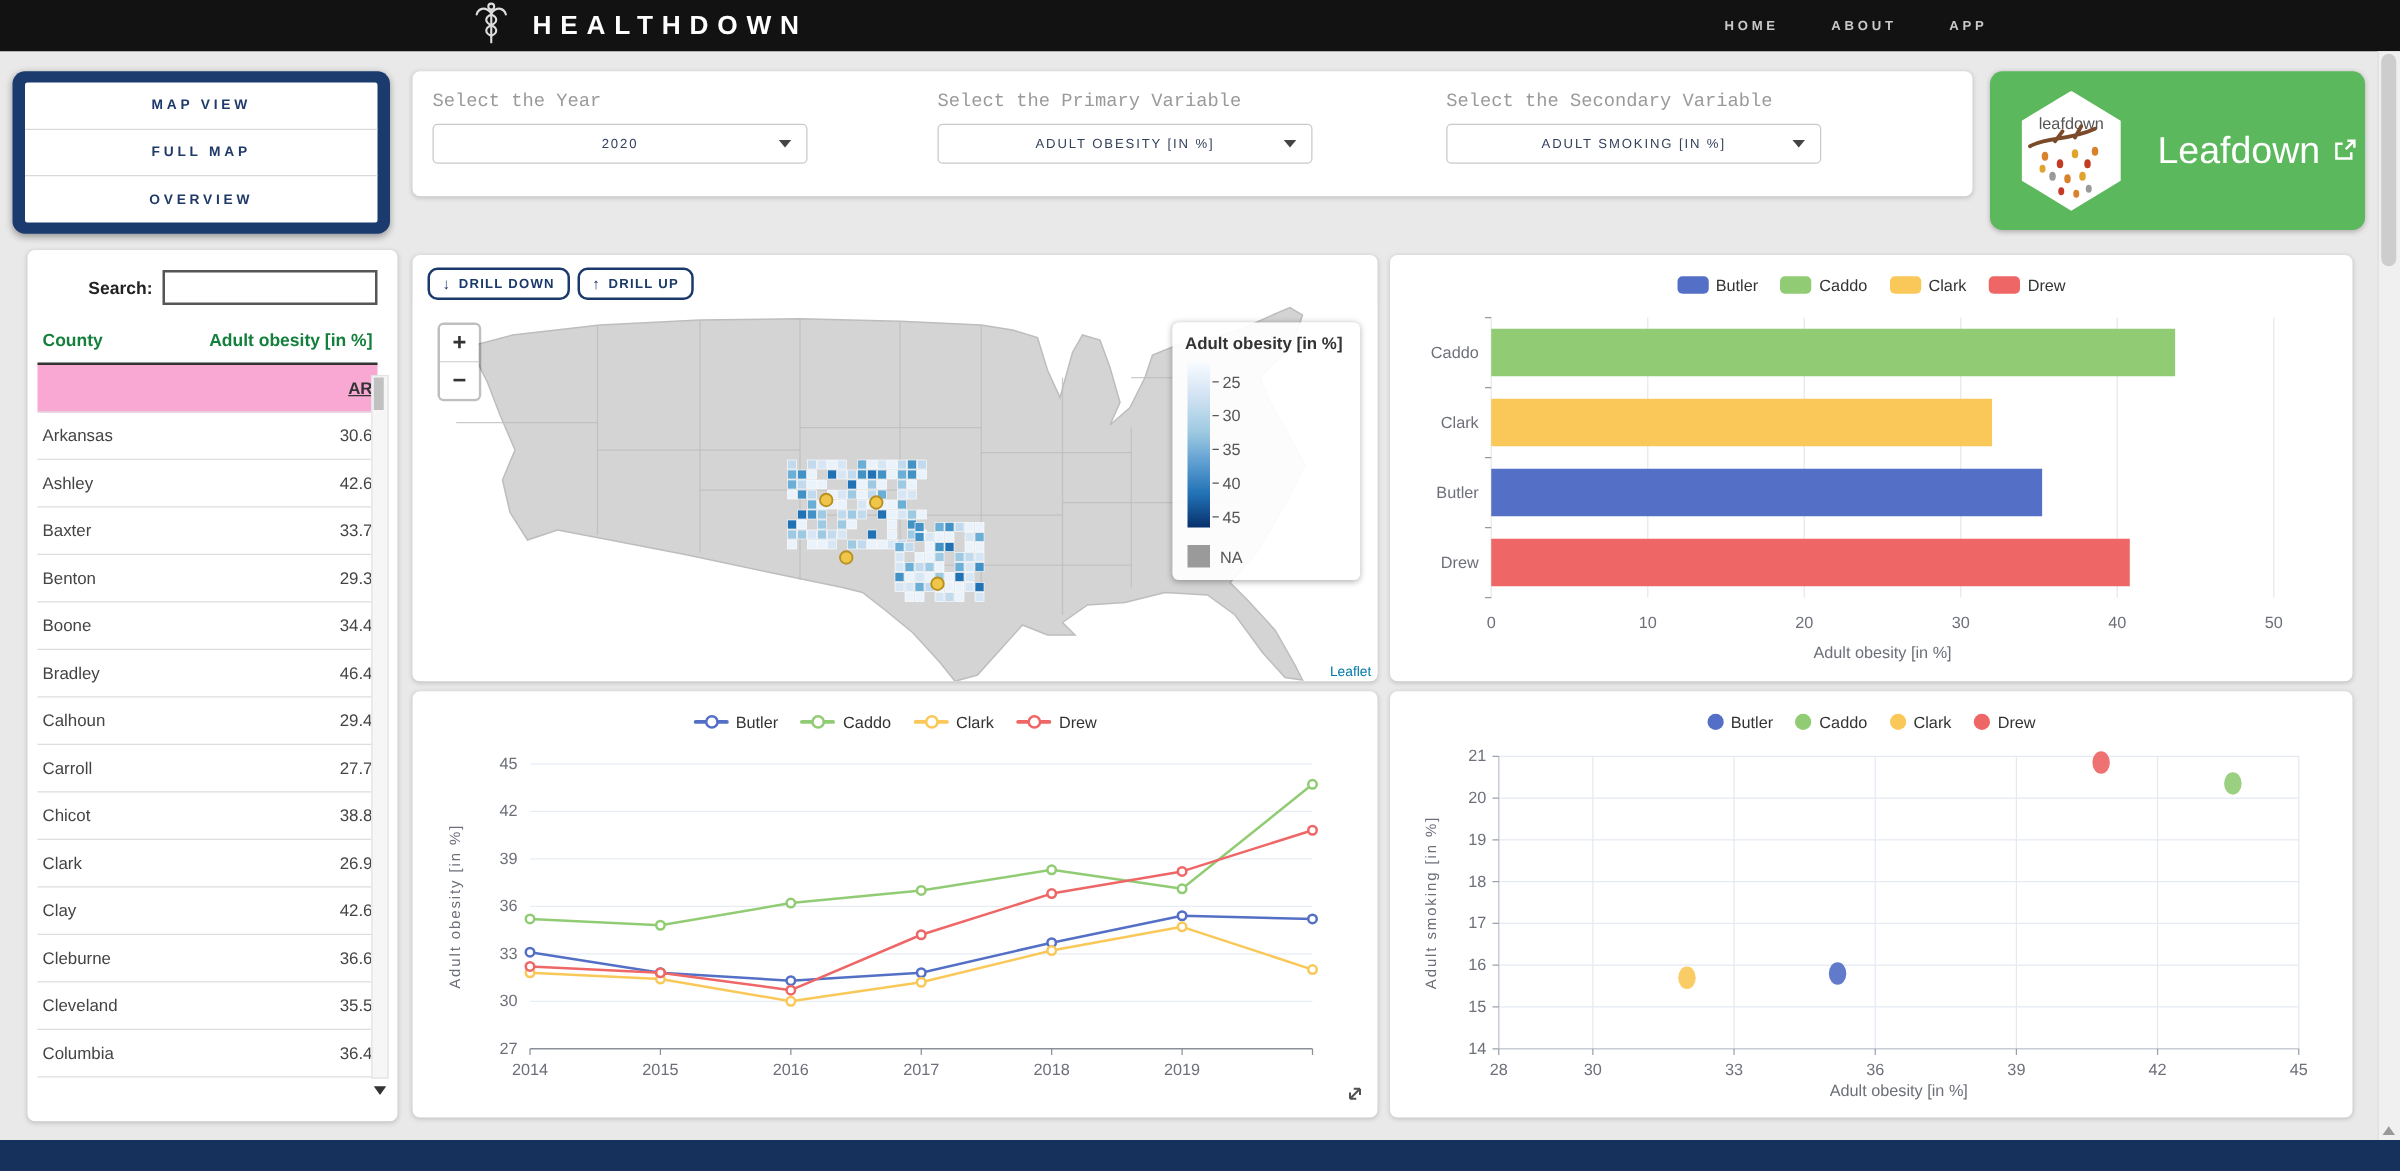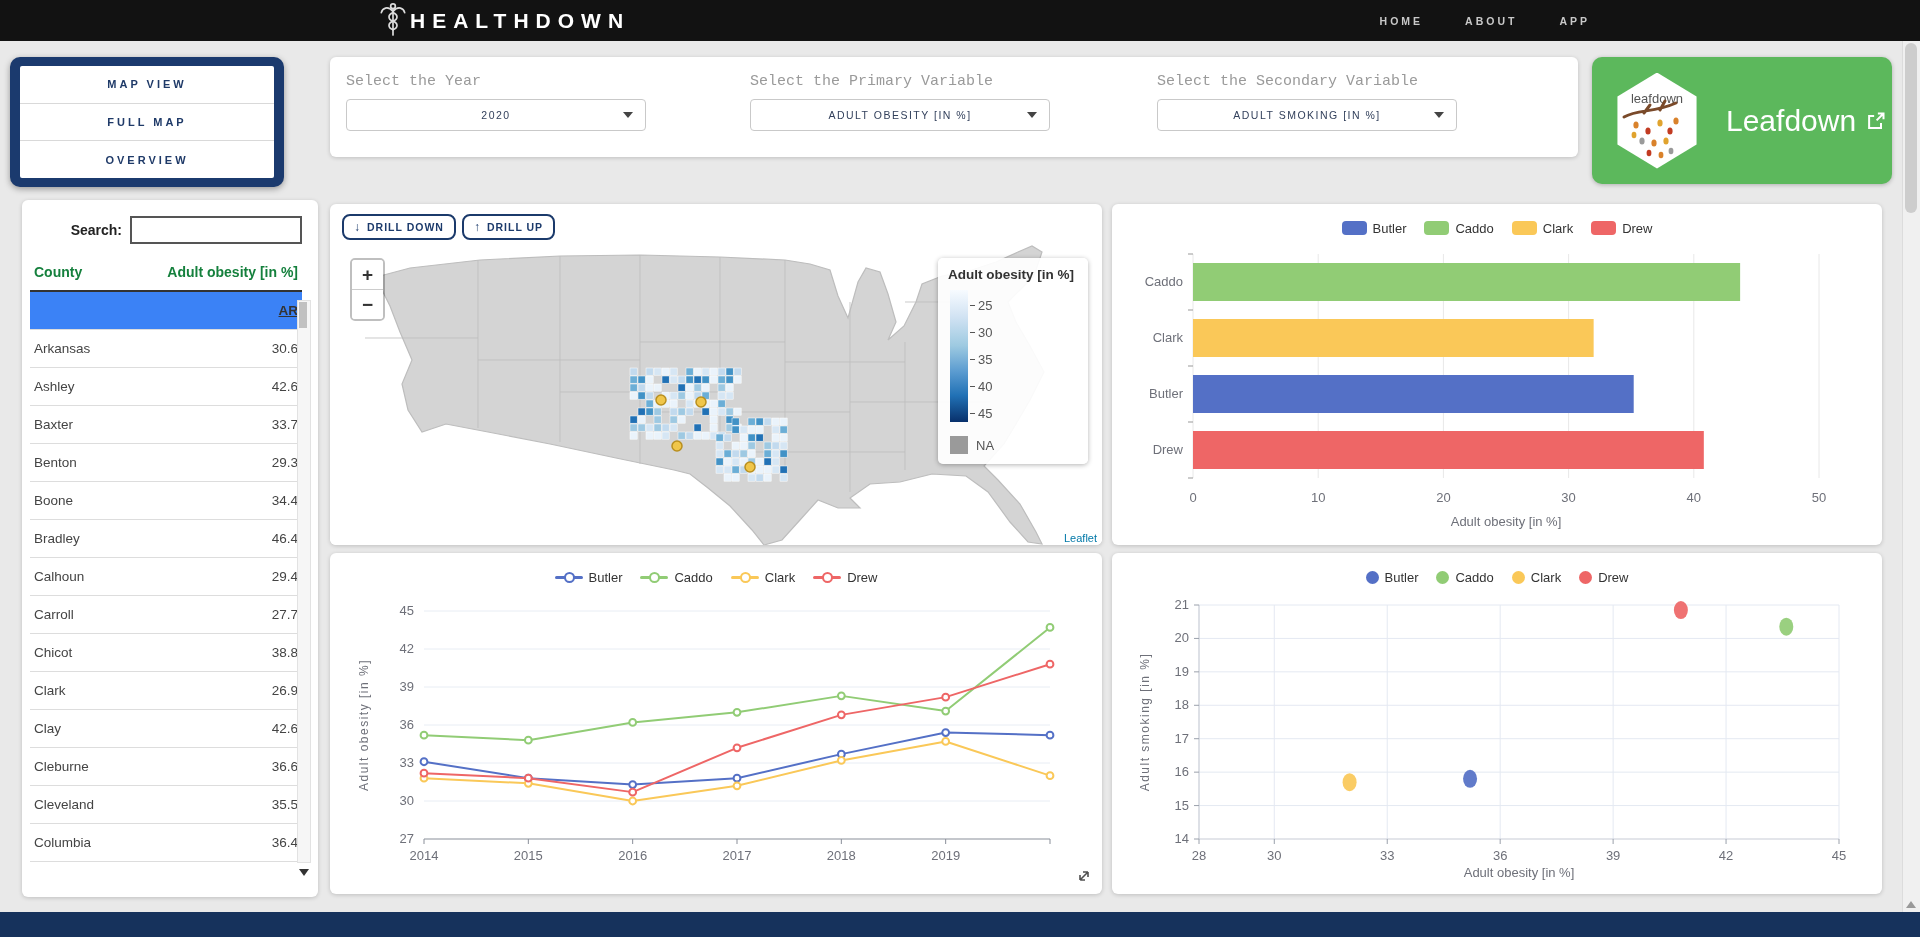--- a/index.html
+++ b/index.html
@@ -1,29 +1,29 @@
 <!DOCTYPE html>
 <html><head>
 <meta charset="utf-8">
 <style>
   html,body{margin:0;padding:0;background:#e9e9e9;font-family:"Liberation Sans",sans-serif;}
   #app{position:relative;width:1920px;height:937px;background:#e9e9e9;overflow:hidden;}
 
   
   .navbar{position:absolute;left:0;top:0;width:1920px;height:41px;background:#121212;display:flex;align-items:center;}
-  .brand{display:flex;align-items:center;gap:4px;margin-left:380px;}
+  .brand{display:flex;align-items:center;gap:20px;margin-left:380px;}
   .brand-text{color:#fff;font-size:21px;font-weight:bold;letter-spacing:7px;}
   .nav-links{position:absolute;right:330px;display:flex;gap:42px;}
   .nav-link{color:#c9c9c9;font-size:10.5px;font-weight:bold;letter-spacing:3px;cursor:pointer;}
 
   
   .card{position:absolute;background:#fff;border-radius:6px;box-shadow:0 1px 4px rgba(0,0,0,.18);}
 
   
-  .side-card{position:absolute;left:10px;top:57px;width:274px;height:130px;background:#1b3a6e;border-radius:10px;box-shadow:0 2px 6px rgba(0,0,0,.35);padding:9px 10px;box-sizing:border-box;}
+  .side-card{position:absolute;left:10px;top:57px;width:302px;height:130px;background:#1b3a6e;border-radius:10px;box-shadow:0 2px 6px rgba(0,0,0,.35);padding:9px 10px;box-sizing:border-box;}
   .side-inner{background:#fff;height:100%;border-radius:2px;display:flex;flex-direction:column;}
   .side-item{flex:1;display:flex;align-items:center;justify-content:center;font-size:11px;letter-spacing:3px;font-weight:600;color:#1f3a68;border-bottom:1px solid #d9d9d9;cursor:pointer;}
   .side-item:last-child{border-bottom:none;}
 
   
   .filter-card{left:330px;top:57px;width:1248px;height:100px;}
   .filter-group{position:absolute;top:16px;width:300px;}
   .filter-label{font-size:15px;color:#9a9a9a;margin-bottom:9px;font-family:Liberation Mono, monospace;}
   .dropdown{position:relative;height:30px;border:1px solid #c9c9c9;border-radius:4px;background:#fff;display:flex;align-items:center;justify-content:center;cursor:pointer;}
   .dropdown-value{font-size:10.5px;letter-spacing:1.5px;color:#33415c;}
@@ -38,21 +38,21 @@
   
   .data-panel{left:22px;top:200px;width:296px;height:697px;}
   .search-row{display:flex;align-items:center;justify-content:flex-end;padding:16px 16px 10px 0;gap:8px;}
   .search-label{font-size:14px;font-weight:bold;color:#222;}
   .search-input{width:160px;height:24px;border:2px solid #555;background:#fff;outline:none;font-size:13px;padding:0 4px;}
   table.county{width:calc(100% - 24px);margin-left:8px;border-collapse:collapse;font-size:13.5px;color:#444;}
   table.county th{font-size:14px;font-weight:bold;color:#15803d;text-align:left;padding:10px 4px;border-bottom:2px solid #333;}
   table.county th:last-child{text-align:right;}
   table.county td{padding:11px 4px;border-bottom:1px solid #ddd;}
   table.county td:last-child{text-align:right;}
-  tr.group-row td{background:#3b82f6;font-weight:bold;color:#333;text-decoration:underline;}
+  tr.group-row td{background:#f9a8d4;font-weight:bold;color:#333;text-decoration:underline;}
   tr.data-row{cursor:pointer;}
   .tbl-scrollbar{position:absolute;right:7px;top:100px;bottom:34px;width:12px;background:#f6f6f6;border:1px solid #e2e2e2;}
   .tbl-thumb{position:absolute;top:1px;left:1px;width:8px;height:26px;background:#c1c1c1;}
   .tbl-arrow{position:absolute;bottom:-14px;left:1px;width:0;height:0;border-left:5px solid transparent;border-right:5px solid transparent;border-top:7px solid #333;}
 
   
   .map-panel{left:330px;top:204px;width:772px;height:341px;overflow:hidden;}
   .drill-row{display:flex;gap:6px;padding:10px 0 4px 12px;position:relative;z-index:5;}
   .drill-btn{display:flex;align-items:center;gap:6px;border:2px solid #1b3a6b;border-radius:8px;background:#fff;color:#1b3a6b;font-size:10.5px;font-weight:bold;letter-spacing:1px;padding:4px 10px;cursor:pointer;}
   .drill-icon{font-size:12px;font-weight:bold;}

